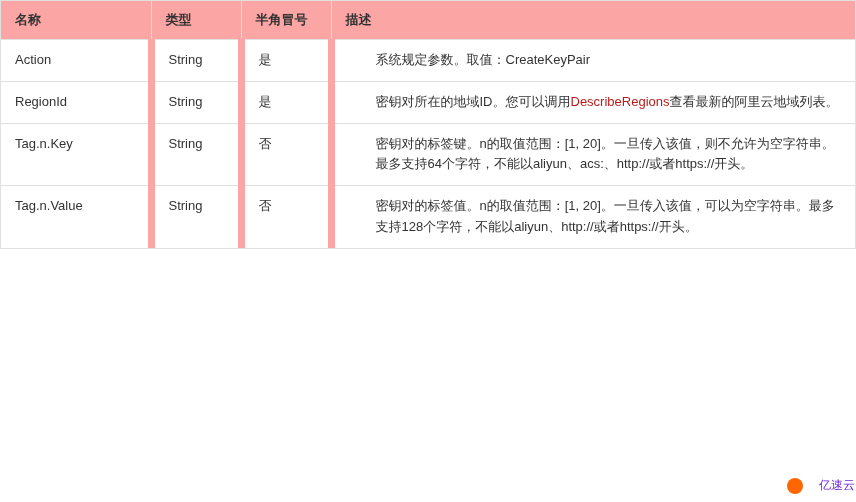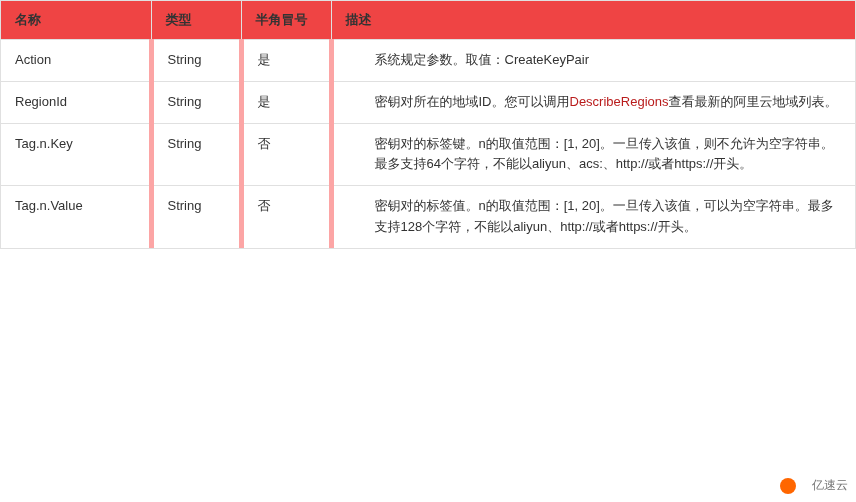--- a/index.html
+++ b/index.html
@@ -20,42 +20,42 @@
       width: 856px;
       border: 1px solid #e0e0e0;
     }
 
     table {
       width: 100%;
       border-collapse: collapse;
     }
 
     thead tr {
-      background-color: #ef4444;
+      background-color: #fca5a5;
     }
 
     th {
       padding: 10px 14px;
       text-align: left;
       font-weight: 600;
       font-size: 13px;
       color: #333;
       border-bottom: 1px solid #e0e0e0;
       border-right: 1px solid #e0e0e0;
     }
 
     th:last-child {
       border-right: none;
     }
 
     td {
       padding: 10px 14px;
       vertical-align: top;
       border-bottom: 1px solid #e0e0e0;
-      border-right: 5px solid #fca5a5;
+      border-right: 7px solid #fca5a5;
       font-size: 13px;
       color: #333;
       line-height: 1.6;
     }
 
     td:last-child {
       border-right: none;
       padding-left: 41px;
     }
 
@@ -81,23 +81,23 @@
     }
 
     .link {
       color: #b91c1c;
       text-decoration: none;
     }
 
     .watermark {
       position: fixed;
       bottom: 8px;
-      right: 8px;
+      right: 1px;
       font-size: 12px;
-      color: #737373;
+      color: #6d28d9;
       display: flex;
       align-items: center;
       gap: 16px;
     }
 
     .watermark-logo {
       width: 16px;
       height: 16px;
       background: #ff6600;
       border-radius: 50%;

